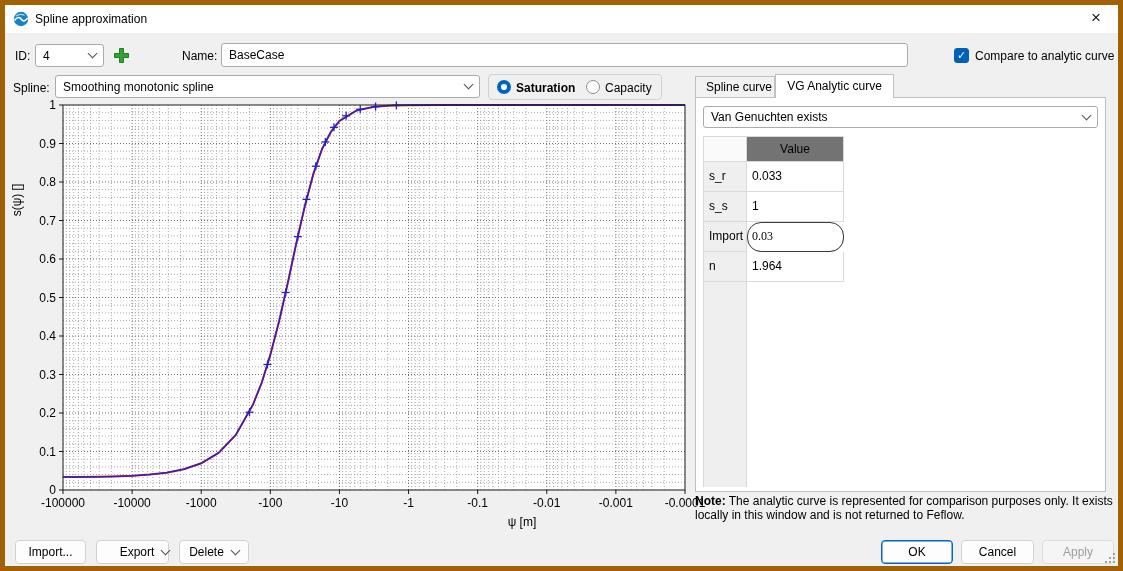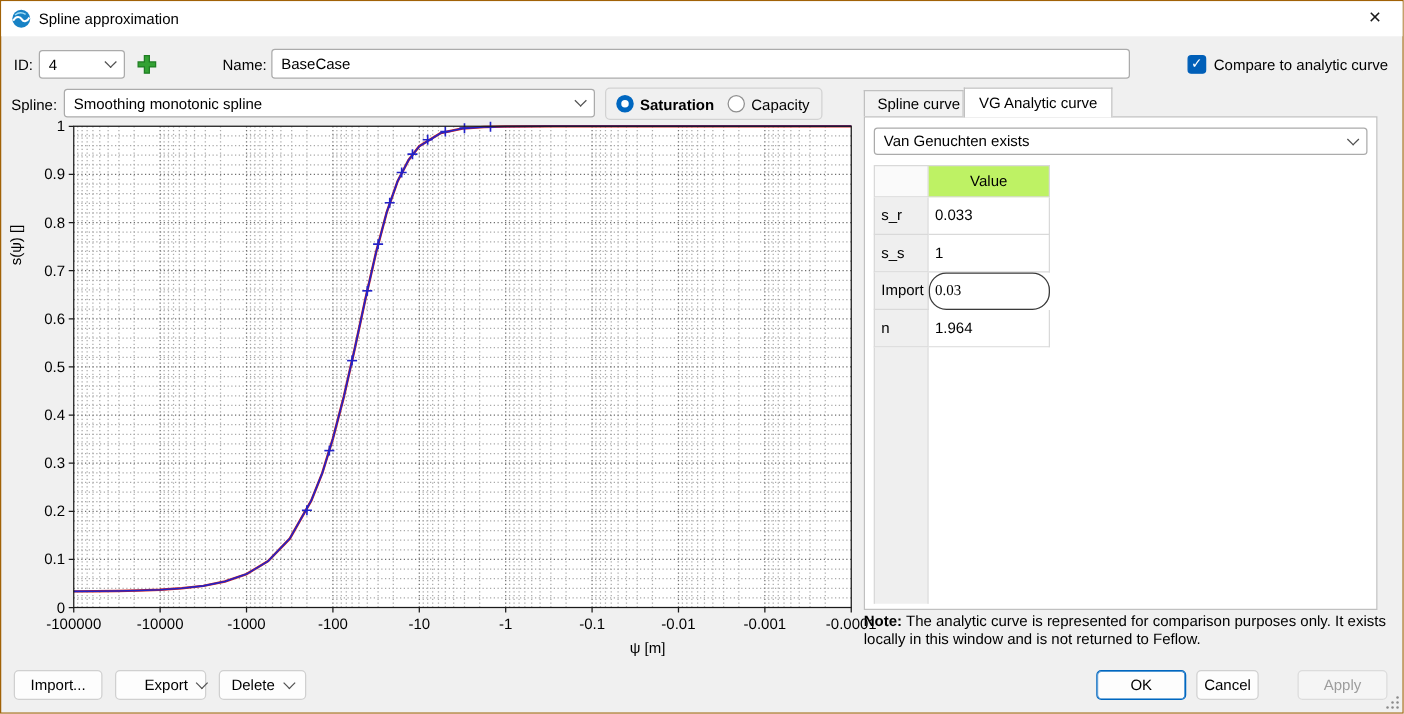--- a/index.html
+++ b/index.html
@@ -2,21 +2,21 @@
 <html><head>
 <meta charset="utf-8">
 <style>
   html,body{margin:0;padding:0;}
   body{
     width:1123px;height:571px;position:relative;overflow:hidden;
     background:#f0f0f0;color:#000;
     font-family:"Liberation Sans", sans-serif;font-size:12px;
   }
   *{box-sizing:border-box;}
-  .window{position:absolute;inset:0;border:1px solid #a16207;background:#f0f0f0;}
+  .window{position:absolute;inset:0;border:5px solid #a16207;background:#f0f0f0;}
   
   .titlebar{position:absolute;left:0;top:0;right:0;height:28px;background:#ffffff;}
   .appicon{position:absolute;left:8px;top:6px;}
   .title{position:absolute;left:30px;top:7px;font-size:12px;}
   .closebtn{position:absolute;right:0;top:0;width:44px;height:28px;text-align:center;line-height:26px;font-size:17px;color:#1a1a1a;cursor:pointer;}
   
   .lbl{position:absolute;white-space:nowrap;}
   .combo{position:absolute;background:#fff;border:1px solid #ababab;border-radius:3px;display:flex;align-items:center;padding:0 7px;}
   .combo .val{white-space:nowrap;overflow:hidden;}
   .chev{width:7px;height:7px;border-right:1.4px solid #505050;border-bottom:1.4px solid #505050;transform:rotate(45deg);margin-left:auto;margin-top:-4px;flex:none;}
@@ -30,21 +30,21 @@
   
   .tab{position:absolute;text-align:center;border:1px solid #c0c0c0;border-bottom:none;padding:0 10px;cursor:pointer;white-space:nowrap;}
   .tab.active{background:#fff;top:69px;height:24px;line-height:23px;z-index:3;}
   .tab.inactive{background:#f2f2f2;top:71px;height:21px;line-height:20px;z-index:1;}
   .panel{position:absolute;left:690px;top:92px;width:411px;height:395px;background:#fff;border:1px solid #c0c0c0;z-index:2;}
   
   #param-table{position:absolute;left:698px;top:131px;width:142px;z-index:4;font-size:12px;}
   #param-table .tr{display:flex;}
   #param-table .c{border-right:1px solid #d9d9d9;border-bottom:1px solid #d9d9d9;}
   #param-table .corner{width:44px;height:26px;background:#fafafa;border-top:1px solid #d9d9d9;border-left:1px solid #d9d9d9;}
-  #param-table .vh{width:97px;height:26px;background:#bef264;text-align:center;line-height:25px;border-top:1px solid #d9d9d9;}
+  #param-table .vh{width:97px;height:26px;background:#737373;text-align:center;line-height:25px;border-top:1px solid #d9d9d9;}
   #param-table .rh{width:44px;height:30px;background:#efefef;padding-left:5px;line-height:29px;border-left:1px solid #d9d9d9;}
   #param-table .vc{width:97px;height:30px;background:#fff;padding-left:5px;line-height:29px;cursor:text;}
   #param-table .editing{outline:1px solid #3a3a3a;outline-offset:-1px;border-radius:14px;font-family:Liberation Serif, serif;}
   #param-table .fillh{height:205px;border-bottom:none;}
   #param-table .vc-empty{width:97px;height:205px;background:#fff;}
   #note{position:absolute;left:690px;top:489px;width:418px;font-size:12px;line-height:14px;z-index:2;}
   
   #chart-svg{position:absolute;left:0;top:95px;font-family:"Liberation Sans",sans-serif;}
   
   .btn{position:absolute;top:535px;height:24px;background:#fdfdfd;border:1px solid #d0d0d0;border-radius:4px;display:flex;align-items:center;justify-content:center;gap:8px;font-size:12px;cursor:pointer;}
@@ -343,21 +343,21 @@
     <span>Export</span>
     <span class="chev"></span>
   </div>
   <div class="btn" style="left:174px;width:70px;">
     <span>Delete</span>
     <span class="chev"></span>
   </div>
   <div class="btn default" style="left:876px;width:72px;">
     <span>OK</span>
   </div>
-  <div class="btn" style="left:956px;width:50px;">
+  <div class="btn" style="left:956px;width:73px;">
     <span>Cancel</span>
   </div>
   <div class="btn disabled" style="left:1037px;width:72px;">
     <span>Apply</span>
   </div>
 
   <svg class="grip" width="12" height="12">
     <circle cx="10" cy="2" r="1" fill="#8a8a8a"></circle>
     <circle cx="6" cy="6" r="1" fill="#8a8a8a"></circle>
     <circle cx="10" cy="6" r="1" fill="#8a8a8a"></circle>

